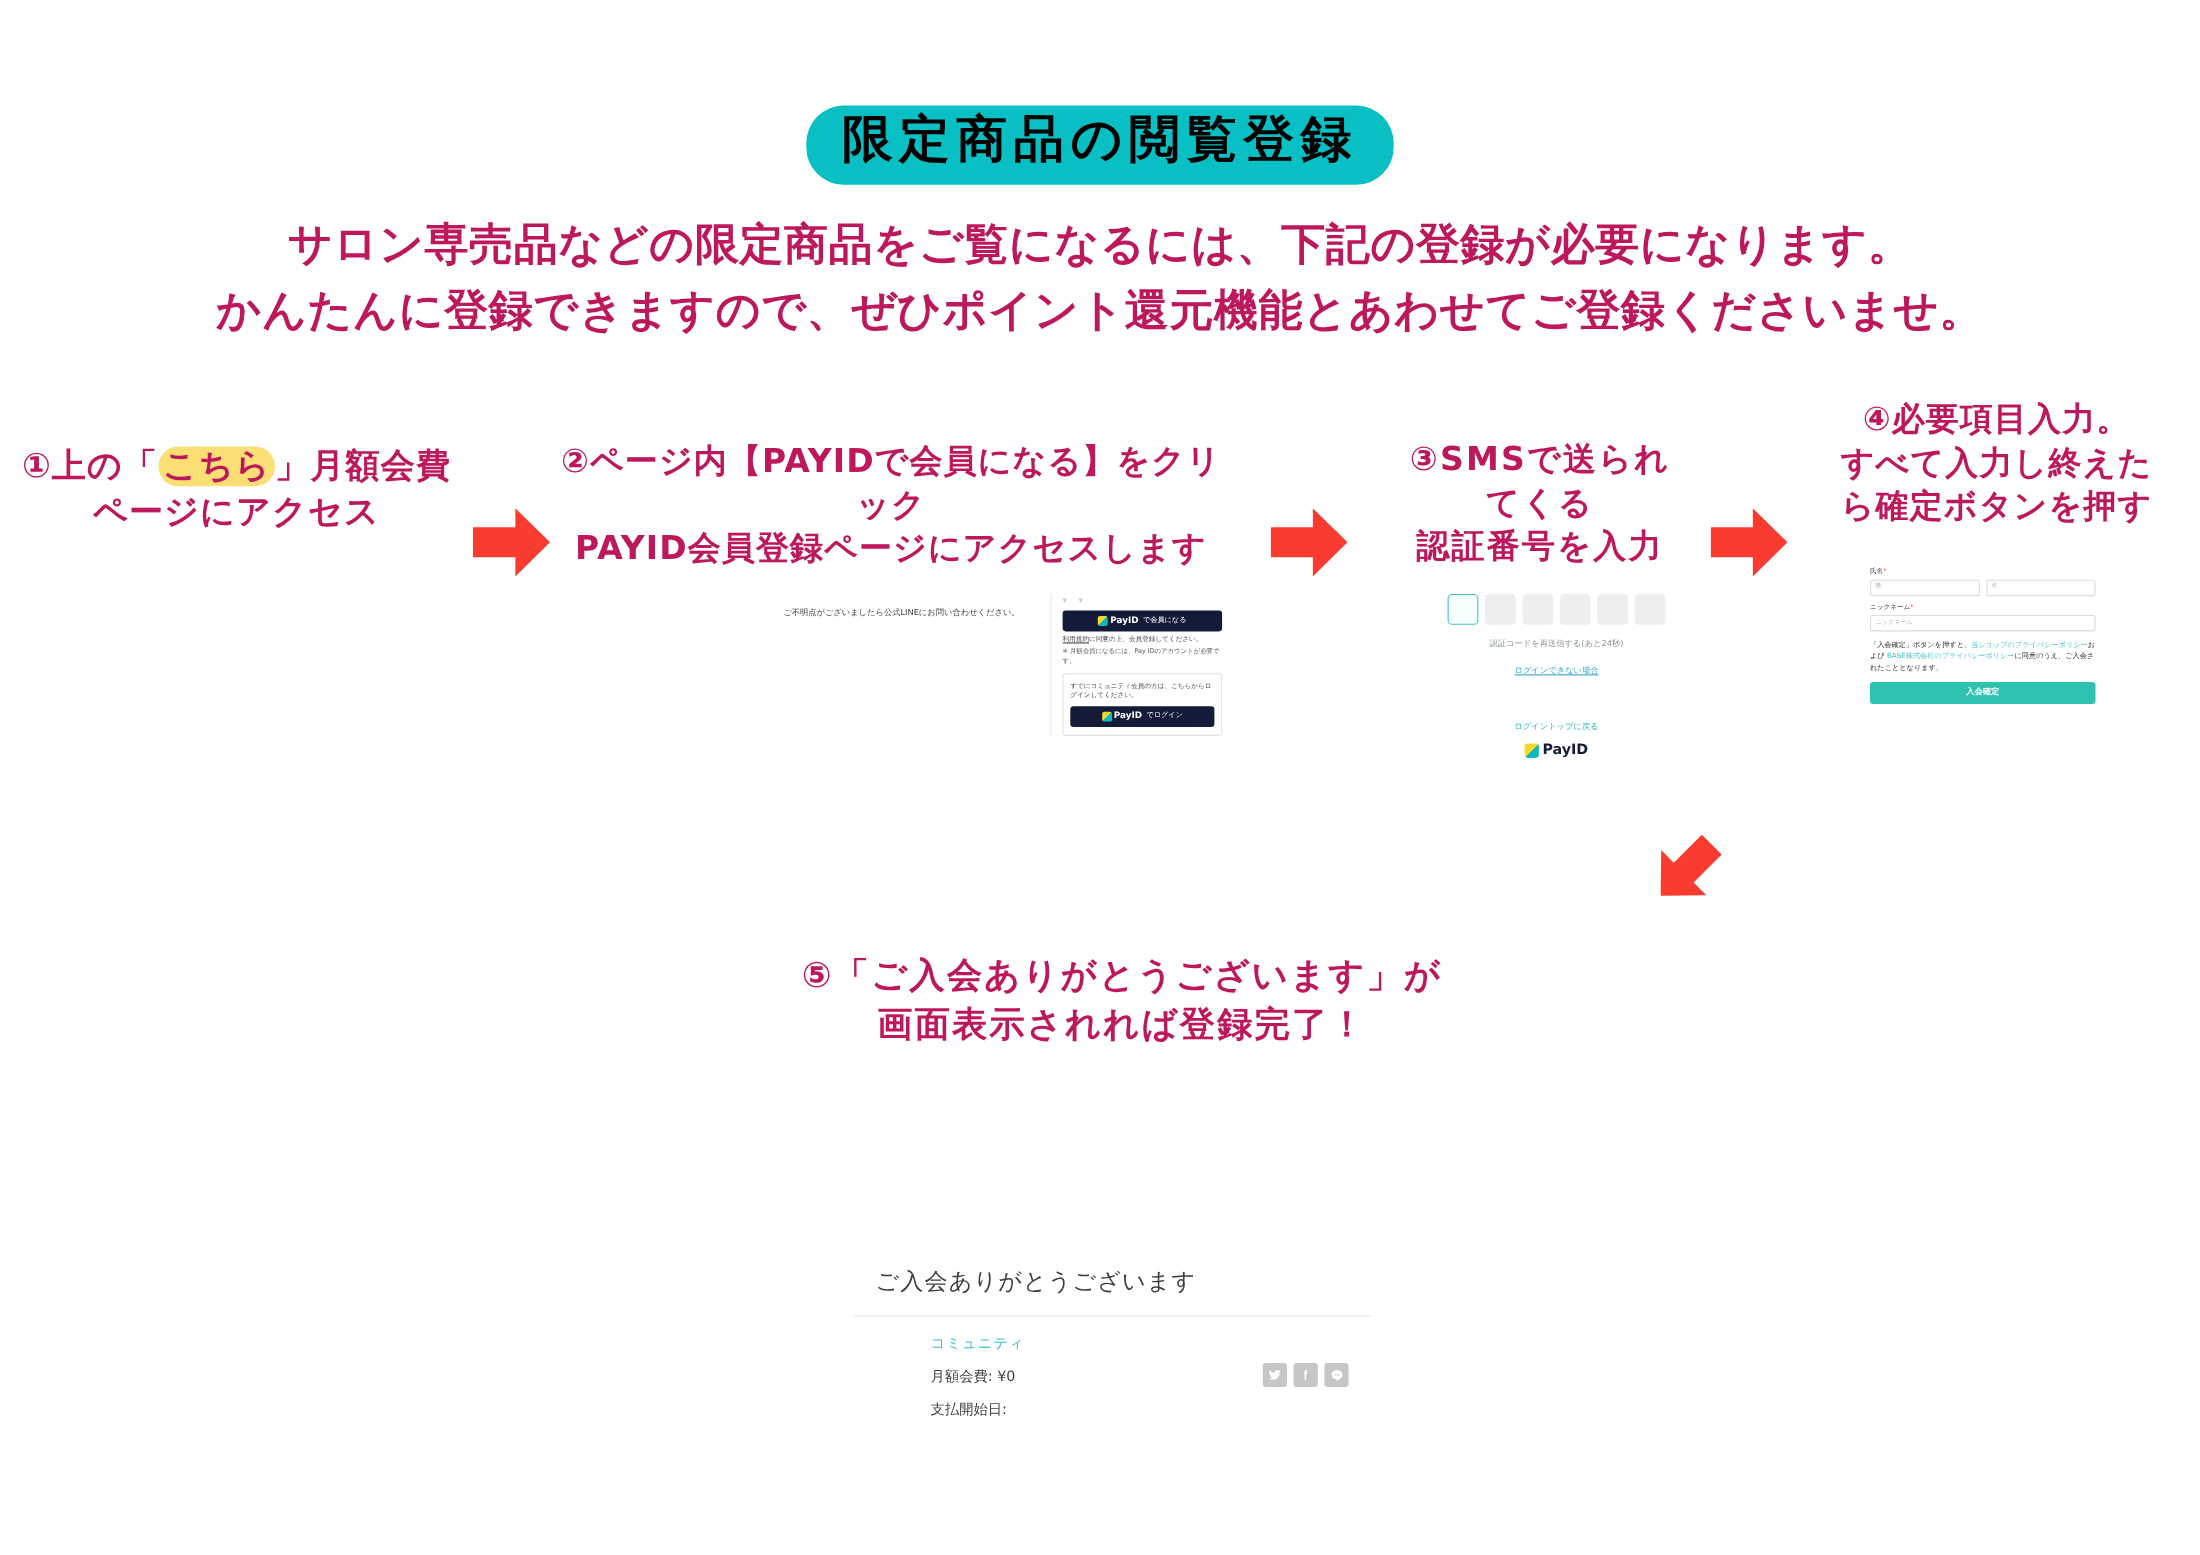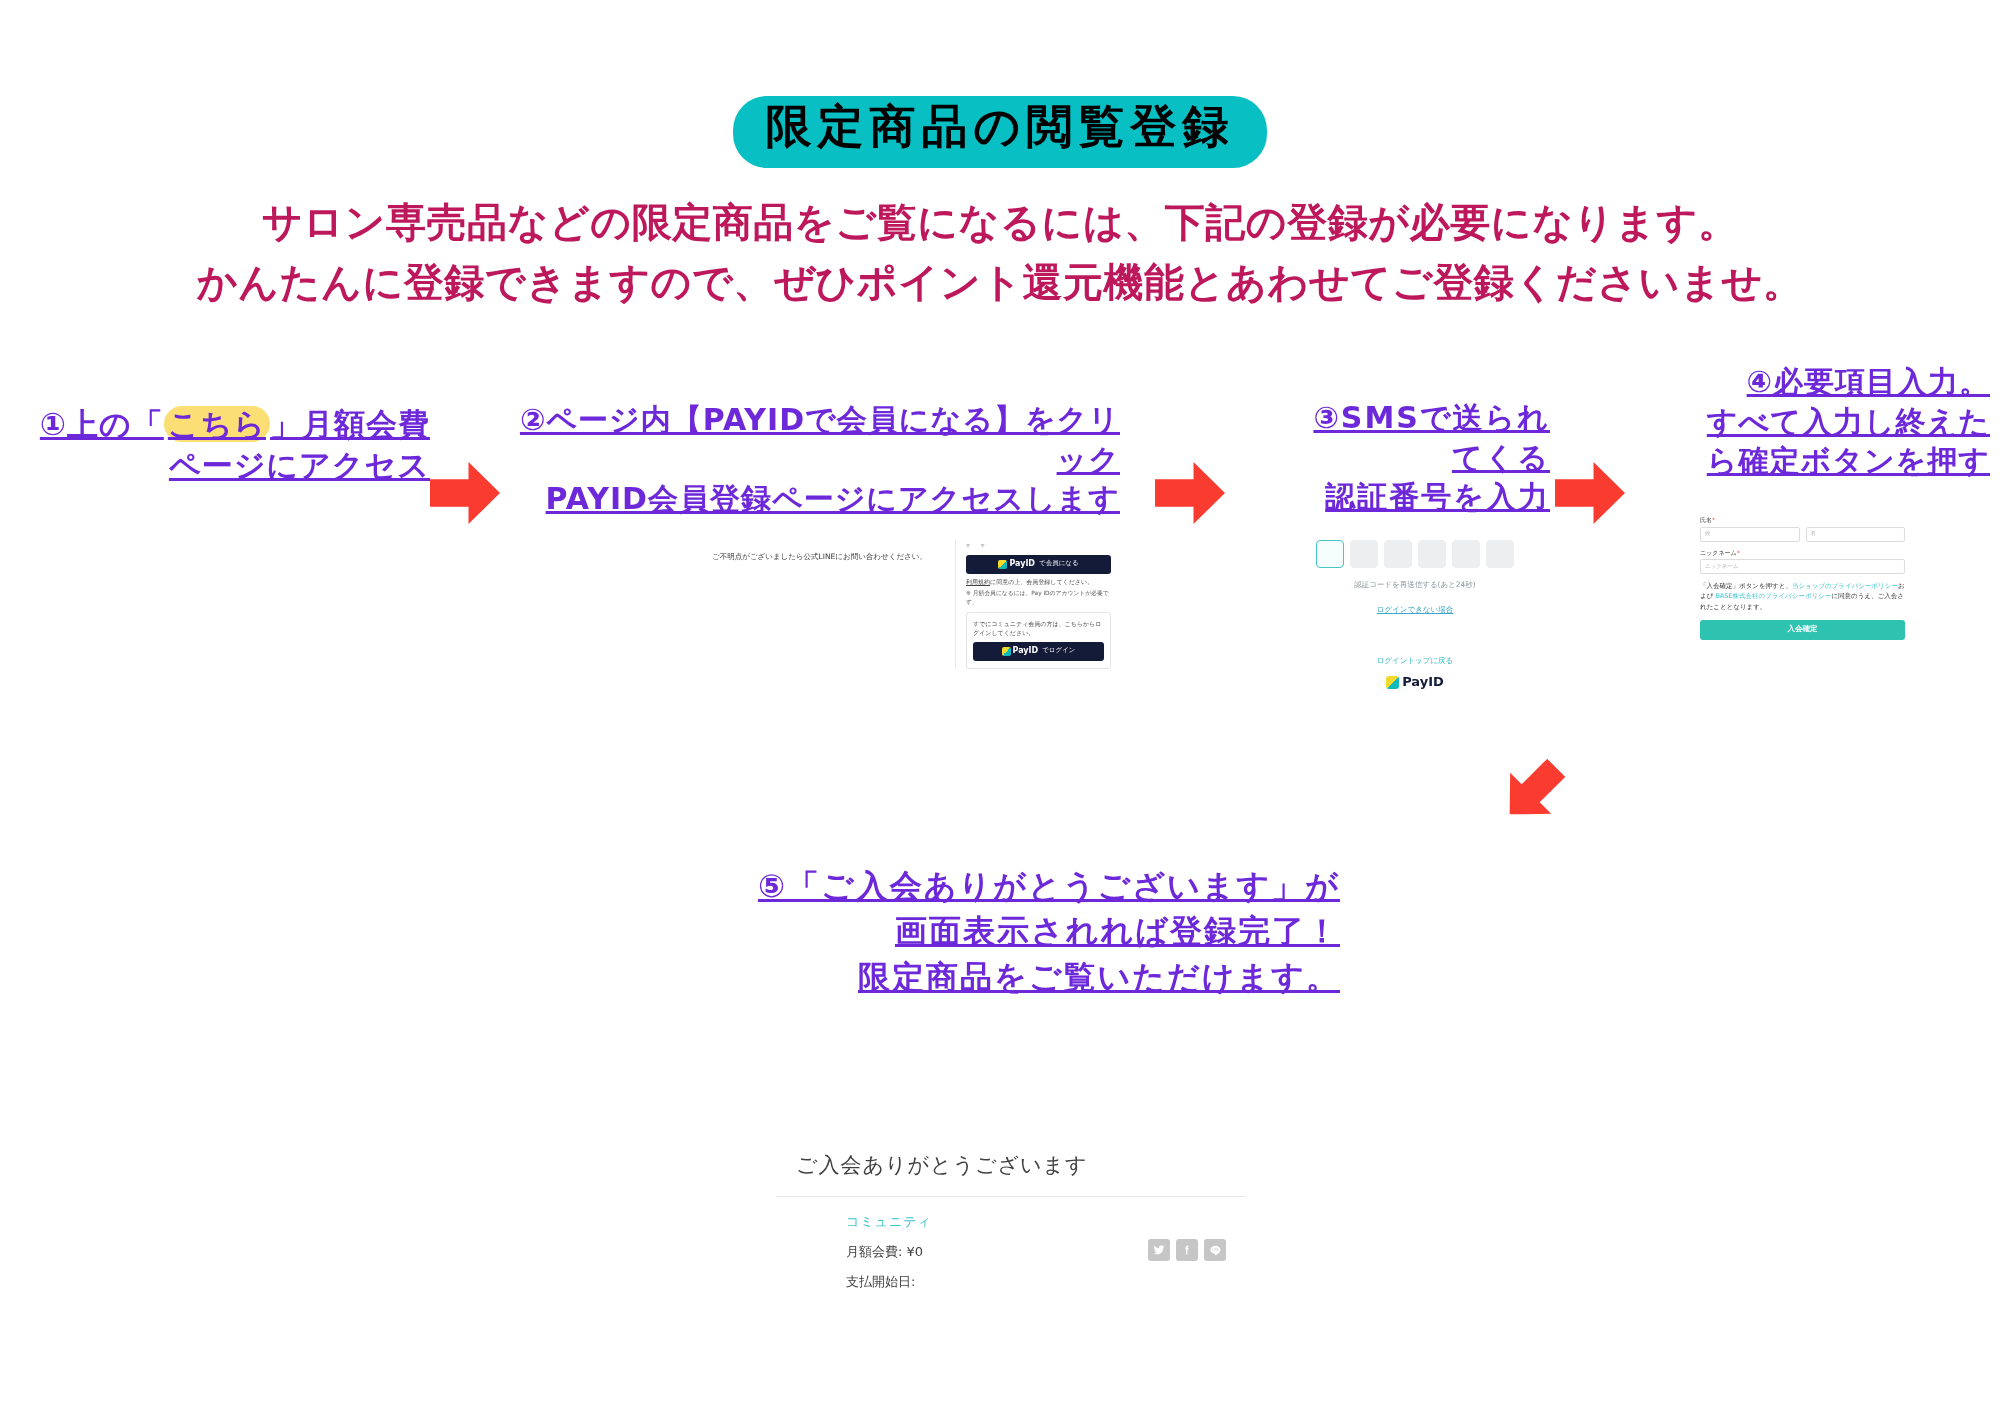--- a/index.html
+++ b/index.html
@@ -52,24 +52,23 @@
     line-height: 1.5;
     letter-spacing: 0.5px;
     color: #be185d;
   }
   .subtitle div { white-space: nowrap; }
 
   
   .step-head {
     position: absolute;
     font-weight: 700;
-    color: #6d28d9;
+    color: #be185d;
     line-height: 1.32;
-    text-align: right;
-    text-decoration: underline;
+    text-align: center;
   }
   #step1-head { left: 0px;    top: 404px; width: 430px; font-size: 31px; letter-spacing: 1px; }
   #step2-head { left: 500px;  top: 400px; width: 620px; font-size: 30px; letter-spacing: 1px; }
   #step3-head { left: 1250px; top: 398px; width: 300px; font-size: 30px; letter-spacing: 2px; }
   #step4-head { left: 1640px; top: 362px; width: 350px; font-size: 30px; letter-spacing: 1px; }
   #step5-head {
     left: 700px; top: 864px; width: 640px;
     font-size: 32px; letter-spacing: 2px; line-height: 1.42;
   }
 
@@ -305,21 +304,20 @@
     </div>
     <div class="privacy-text"><span>「入会確定」ボタンを押すと、</span><a>当ショップのプライバシーポリシー</a><span>および </span><a>BASE株式会社のプライバシーポリシー</a><span>に同意のうえ、ご入会されたこととなります。</span></div>
     <div class="confirm-btn">入会確定</div>
   </div>
 
   <div class="arrow-right" id="arrow4"></div>
 
   <div class="step-head" id="step5-head">
     <div>⑤「ご入会ありがとうございます」が</div>
     <div>画面表示されれば登録完了！</div>
-    <div>限定商品をご覧いただけます。</div>
   </div>
 
   <div class="shot" id="shot-done">
     <div class="done-title">ご入会ありがとうございます</div>
     <div class="done-rule"></div>
     <div class="done-body">
       <div>
         <div class="done-community">コミュニティ</div>
         <div class="done-fee"><span>月額会費:</span>&nbsp;<span>¥0</span></div>
         <div class="done-start">支払開始日:</div>

